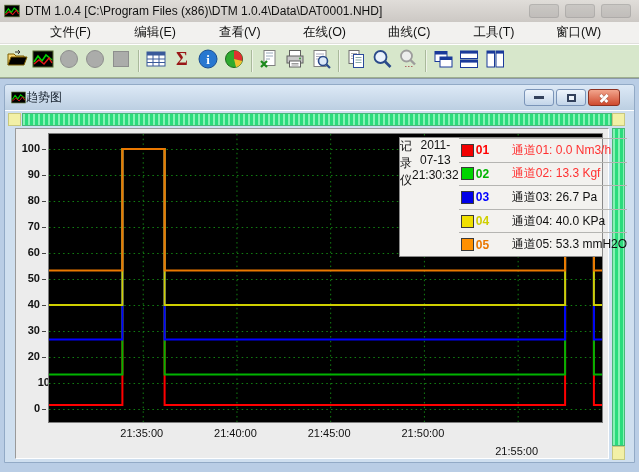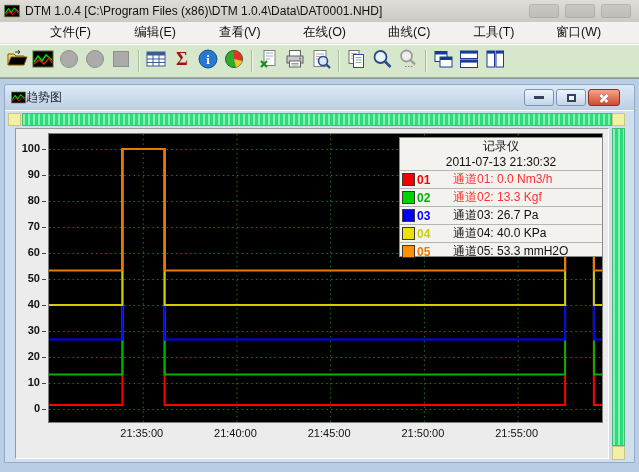--- a/index.html
+++ b/index.html
@@ -58,21 +58,21 @@
   .chart-panel{position:absolute;left:10px;top:17px;width:594px;height:331px;background:#ececec;
     border-top:1px solid #9a9a9a;border-left:1px solid #9a9a9a;border-right:1px solid #fff;border-bottom:1px solid #fff;}
   .plot{position:absolute;left:32px;top:4px;width:555px;height:290px;background:#000;border:1px solid #7d7d7d;}
   .plot svg{display:block;}
   .ylab{position:absolute;width:30px;text-align:right;font-size:11px;font-weight:700;color:#111;height:14px;line-height:14px;}
   .ylab:after{content:"";display:inline-block;width:4px;height:1px;background:#444;margin-left:2px;vertical-align:middle;}
   .xlab{position:absolute;width:56px;text-align:center;font-size:11px;color:#111;height:13px;line-height:13px;}
 
   
   .legend{position:absolute;left:350px;top:3px;width:204px;height:120px;background:#f3f2ef;
-    border:1px solid #8a8a8a;display:flex;flex-direction:column;font-size:12px;z-index:5;}
+    border:1px solid #8a8a8a;display:flex;font-size:12px;z-index:5;}
   .leg-title{text-align:center;line-height:17px;height:17px;color:#111;}
   .leg-ts{text-align:center;line-height:15px;height:15px;color:#111;}
   .leg-row{flex:1;display:flex;align-items:center;border-top:1px solid #b5b5b2;padding-left:2px;}
   .swatch{width:13px;height:13px;border:1px solid #3a3a3a;flex:0 0 13px;}
   .leg-id{font-weight:700;width:22px;margin-left:2px;}
   .leg-text{margin-left:14px;white-space:nowrap;}
 </style>
 </head>
 <body>
 
@@ -256,21 +256,21 @@
       </div>
 
       <div class="child-body">
         <span class="sq" style="left:3px;top:2px;width:13px;height:13px;"></span>
         <div class="hscroll stripe"></div>
         <span class="sq" style="left:607px;top:2px;width:13px;height:13px;"></span>
 
         <div class="chart-panel">
           <div id="ylabels">
               <div class="ylab" style="left: 0px; top: 272px;">0</div>
-              <div class="ylab" style="left: 0px; top: 246px;">10</div>
+              <div class="ylab" style="left: 10px; top: 246px;">10</div>
               <div class="ylab" style="left: 0px; top: 220px;">20</div>
               <div class="ylab" style="left: 0px; top: 194px;">30</div>
               <div class="ylab" style="left: 0px; top: 168px;">40</div>
               <div class="ylab" style="left: 0px; top: 142px;">50</div>
               <div class="ylab" style="left: 0px; top: 116px;">60</div>
               <div class="ylab" style="left: 0px; top: 90px;">70</div>
               <div class="ylab" style="left: 0px; top: 64px;">80</div>
               <div class="ylab" style="left: 0px; top: 38px;">90</div>
               <div class="ylab" style="left: 0px; top: 12px;">100</div>
             </div>
@@ -328,21 +328,21 @@
                     <span class="leg-text" style="color: rgb(16, 16, 16);">通道05: 53.3 mmH2O</span>
                   </div>
                 </div>
             </div>
           </div>
           <div id="xlabels">
               <div class="xlab" style="left: 97.7288px; top: 298px;">21:35:00</div>
               <div class="xlab" style="left: 191.458px; top: 298px;">21:40:00</div>
               <div class="xlab" style="left: 285.186px; top: 298px;">21:45:00</div>
               <div class="xlab" style="left: 378.915px; top: 298px;">21:50:00</div>
-              <div class="xlab" style="left: 472.644px; top: 298px;">21:55:00</div>
+              <div class="xlab" style="left: 472.644px; top: 316px;">21:55:00</div>
             </div>
         </div>
 
         <div class="vscroll stripeV"></div>
         <span class="sq" style="left:607px;top:335px;width:13px;height:14px;"></span>
       </div>
 
     </div>
   </div>
 </div>

